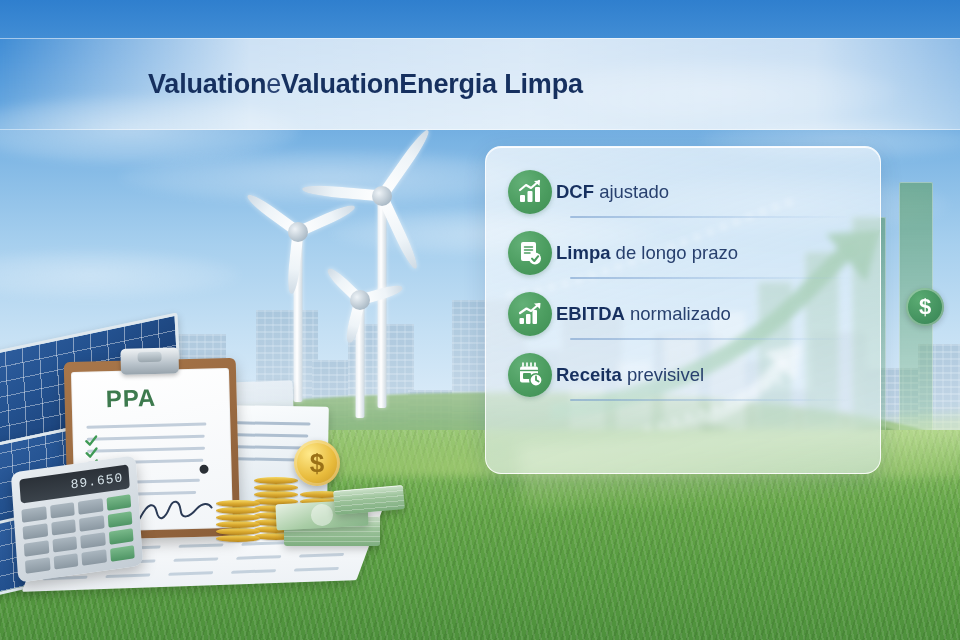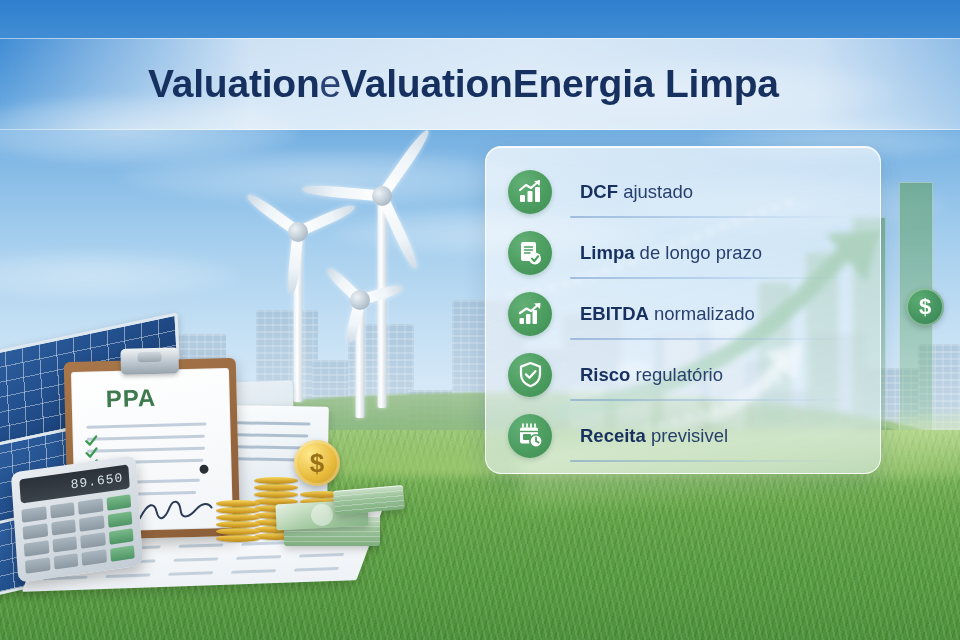--- a/index.html
+++ b/index.html
@@ -156,35 +156,35 @@
   .title-band{
     position:absolute;left:0;right:0;top:38px;height:92px;
     background:linear-gradient(90deg, rgba(255,255,255,0) 0%, rgba(255,255,255,.30) 10%, rgba(255,255,255,.74) 26%, rgba(255,255,255,.80) 55%, rgba(255,255,255,.72) 85%, rgba(255,255,255,.42) 100%);
     backdrop-filter:blur(2px);
     border-top:1px solid rgba(255,255,255,.5);
     border-bottom:1px solid rgba(255,255,255,.45);
   }
   .title{
     position:absolute;left:0;right:0;top:38px;height:92px;
     display:flex;align-items:center;padding-left:148px;
-    font-size:39px;letter-spacing:-.2px;color:#1d3566;white-space:nowrap;
+    font-size:27px;letter-spacing:-.2px;color:#1d3566;white-space:nowrap;
   }
   .title .b{font-weight:bold;color:#16305f;}
   .title .l{font-weight:normal;color:#2a4374;}
 
   
   .glass{
     position:absolute;left:485px;top:146px;width:396px;height:328px;border-radius:16px;
     background:linear-gradient(160deg, rgba(255,255,255,.72) 0%, rgba(240,247,253,.60) 45%, rgba(228,240,250,.52) 100%);
     border:1px solid rgba(255,255,255,.85);
     box-shadow:0 6px 22px rgba(30,70,120,.16), inset 0 1px 0 rgba(255,255,255,.9);
     backdrop-filter:blur(3px);
     padding:14px 22px 10px 22px;
   }
-  .row{position:relative;height:61px;display:flex;align-items:center;gap:28px;}
+  .row{position:relative;height:61px;display:flex;align-items:center;gap:4px;}
   .row .divider{
     position:absolute;left:62px;right:6px;bottom:4px;height:2px;
     background:linear-gradient(90deg, rgba(110,150,200,.55), rgba(150,185,225,.25) 70%, rgba(150,185,225,0));
     border-radius:2px;
   }
   .ico{
     width:44px;height:44px;border-radius:50%;flex:0 0 44px;
     background:radial-gradient(circle at 34% 28%, #63b077 0%, #4c9d60 55%, #3f8e53 100%);
     display:flex;align-items:center;justify-content:center;
     box-shadow:0 2px 5px rgba(25,80,50,.22);
@@ -571,30 +571,20 @@
             <path d="M3 12 L 9.5 7.5 L 14 10 L 22 3" stroke="#fff" stroke-width="2.2" fill="none" stroke-linecap="round" stroke-linejoin="round"></path>
             <path d="M17 2.5 L 23.5 2 L 23 8 Z" fill="#fff"></path>
           </svg>
         </div>
         <div class="lbl"><span class="hd">EBITDA</span><span class="tl"> normalizado</span></div>
         <div class="divider"></div>
       </div>
       <div class="row">
         <div class="ico">
           <svg width="27" height="27" viewBox="0 0 27 27">
-            <path d="M13.5 2 L 23 5.6 V 13 C 23 19.4 18.6 23.4 13.5 25.2 C 8.4 23.4 4 19.4 4 13 V 5.6 Z" fill="none" stroke="#fff" stroke-width="2.2" stroke-linejoin="round"></path>
-            <path d="M9 13.4 L 12.4 16.8 L 18.4 10.2" stroke="#fff" stroke-width="2.3" fill="none" stroke-linecap="round" stroke-linejoin="round"></path>
-          </svg>
-        </div>
-        <div class="lbl"><span class="hd">Risco</span><span class="tl"> regulatório</span></div>
-        <div class="divider"></div>
-      </div>
-      <div class="row">
-        <div class="ico">
-          <svg width="27" height="27" viewBox="0 0 27 27">
             <g stroke="#fff" stroke-width="1.7" stroke-linecap="round">
               <line x1="6" y1="2" x2="6" y2="5"></line>
               <line x1="10" y1="2" x2="10" y2="5"></line>
               <line x1="14" y1="2" x2="14" y2="5"></line>
               <line x1="18" y1="2" x2="18" y2="5"></line>
             </g>
             <rect x="3" y="5.5" width="18" height="16" rx="2" fill="#fff"></rect>
             <rect x="6" y="12" width="8" height="6" rx="1" fill="#4c9d60"></rect>
             <line x1="3" y1="9.5" x2="21" y2="9.5" stroke="#4c9d60" stroke-width="1.4"></line>
             <circle cx="19" cy="19" r="6.2" fill="#fff" stroke="#4c9d60" stroke-width="1.6"></circle>

